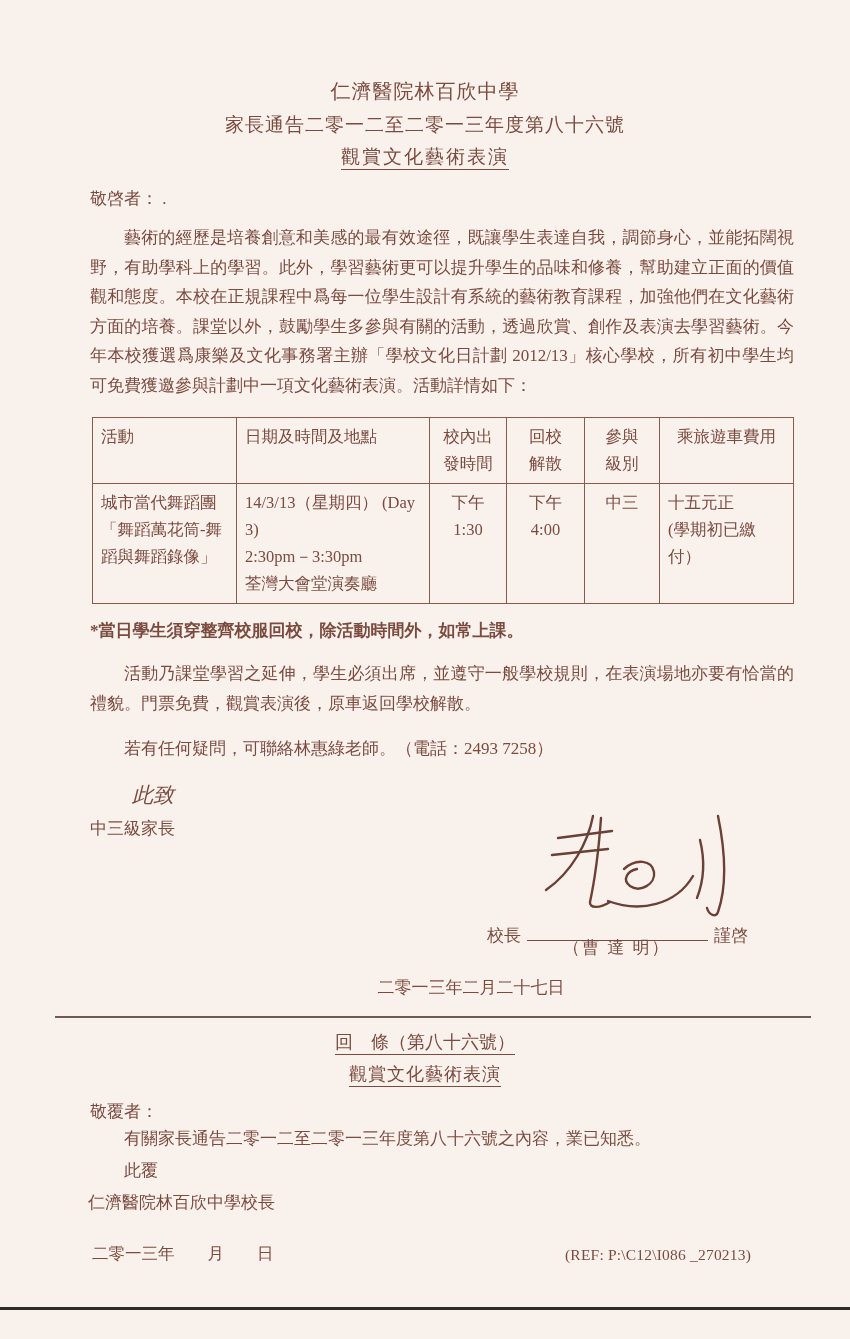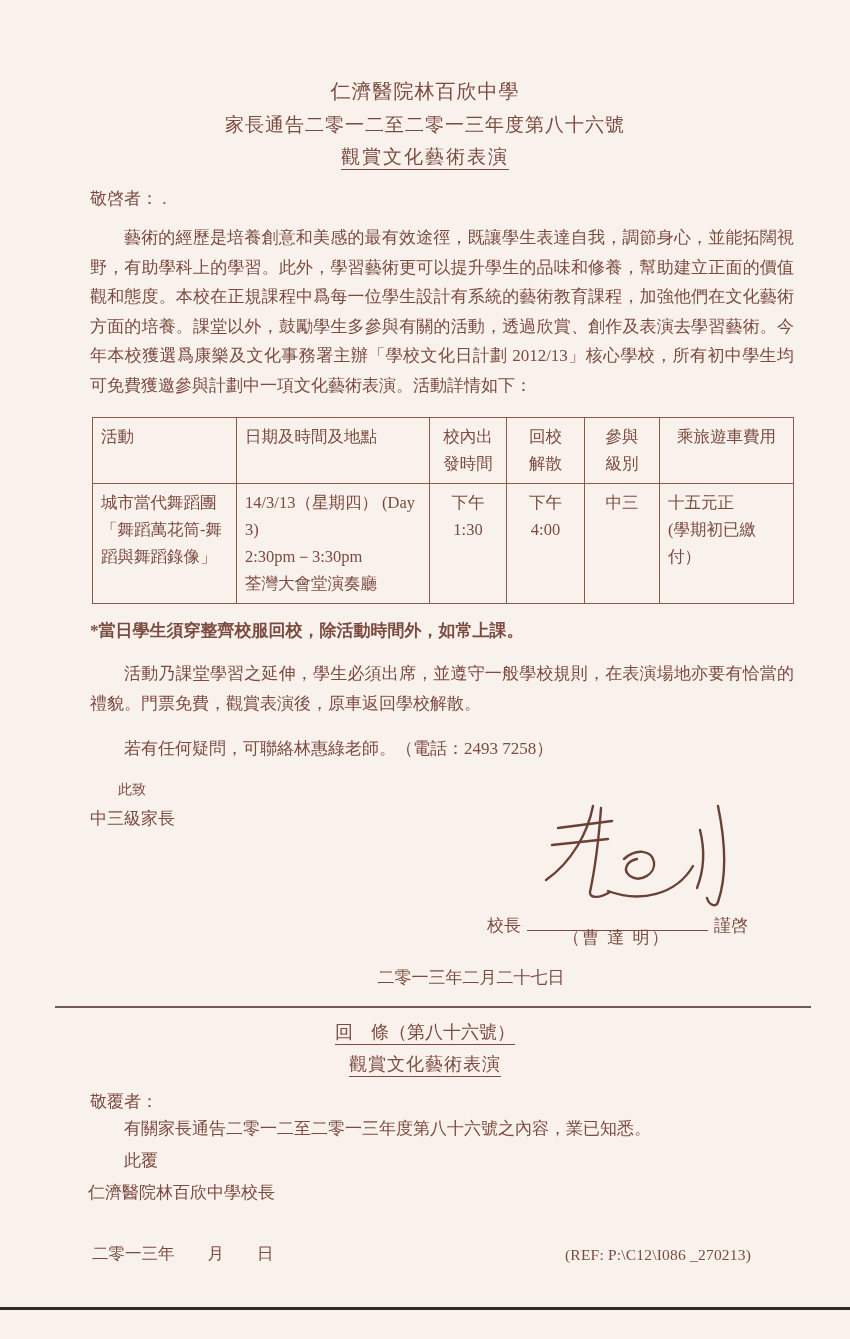--- a/index.html
+++ b/index.html
@@ -35,21 +35,21 @@
     border:1.6px solid #8a5a4c;
     padding:5px 8px 6px 8px;
     vertical-align:top;
     line-height:27px;
   }
   .pre{white-space:pre-line;}
   td.c{text-align:center;}
   .note-bold{margin:15px 0 0 90px;font-size:17px;font-weight:bold;}
   .para2{width:704px;margin:17px 0 0 90px;font-size:17px;line-height:29.5px;text-align:justify;text-indent:2em;}
   .contact{margin:19px 0 0 90px;font-size:17px;text-indent:2em;}
-  .closing{margin:21px 0 0 90px;font-size:14px;text-indent:2em;}
+  .closing{margin:21px 0 0 90px;font-size:21px;text-indent:2em;font-style:italic;}
   .addressee{margin:8px 0 0 90px;font-size:17px;}
   .sig-block{position:relative;height:128px;}
   .sig-svg{position:absolute;left:538px;top:-28px;}
   .sig-line-row{position:absolute;left:487px;top:84px;font-size:17px;white-space:nowrap;}
   .sig-underline{display:inline-block;width:181px;border-bottom:1.5px solid #7c4b40;height:16px;vertical-align:baseline;margin:0 6px;}
   .sig-name{position:absolute;left:563px;top:96px;font-size:17px;letter-spacing:2px;}
   .notice-date{margin:8px 0 0 92px;font-size:17px;text-align:center;}
   .divider{border:none;border-top:2px solid #6e5a50;margin:17px 0 0 55px;width:756px;}
   .reply-title{font-size:18px;margin:12px 0 0 0;font-weight:normal;}
   .reply-title span,.reply-subtitle span{border-bottom:1.5px solid #7c4b40;padding-bottom:2px;}

